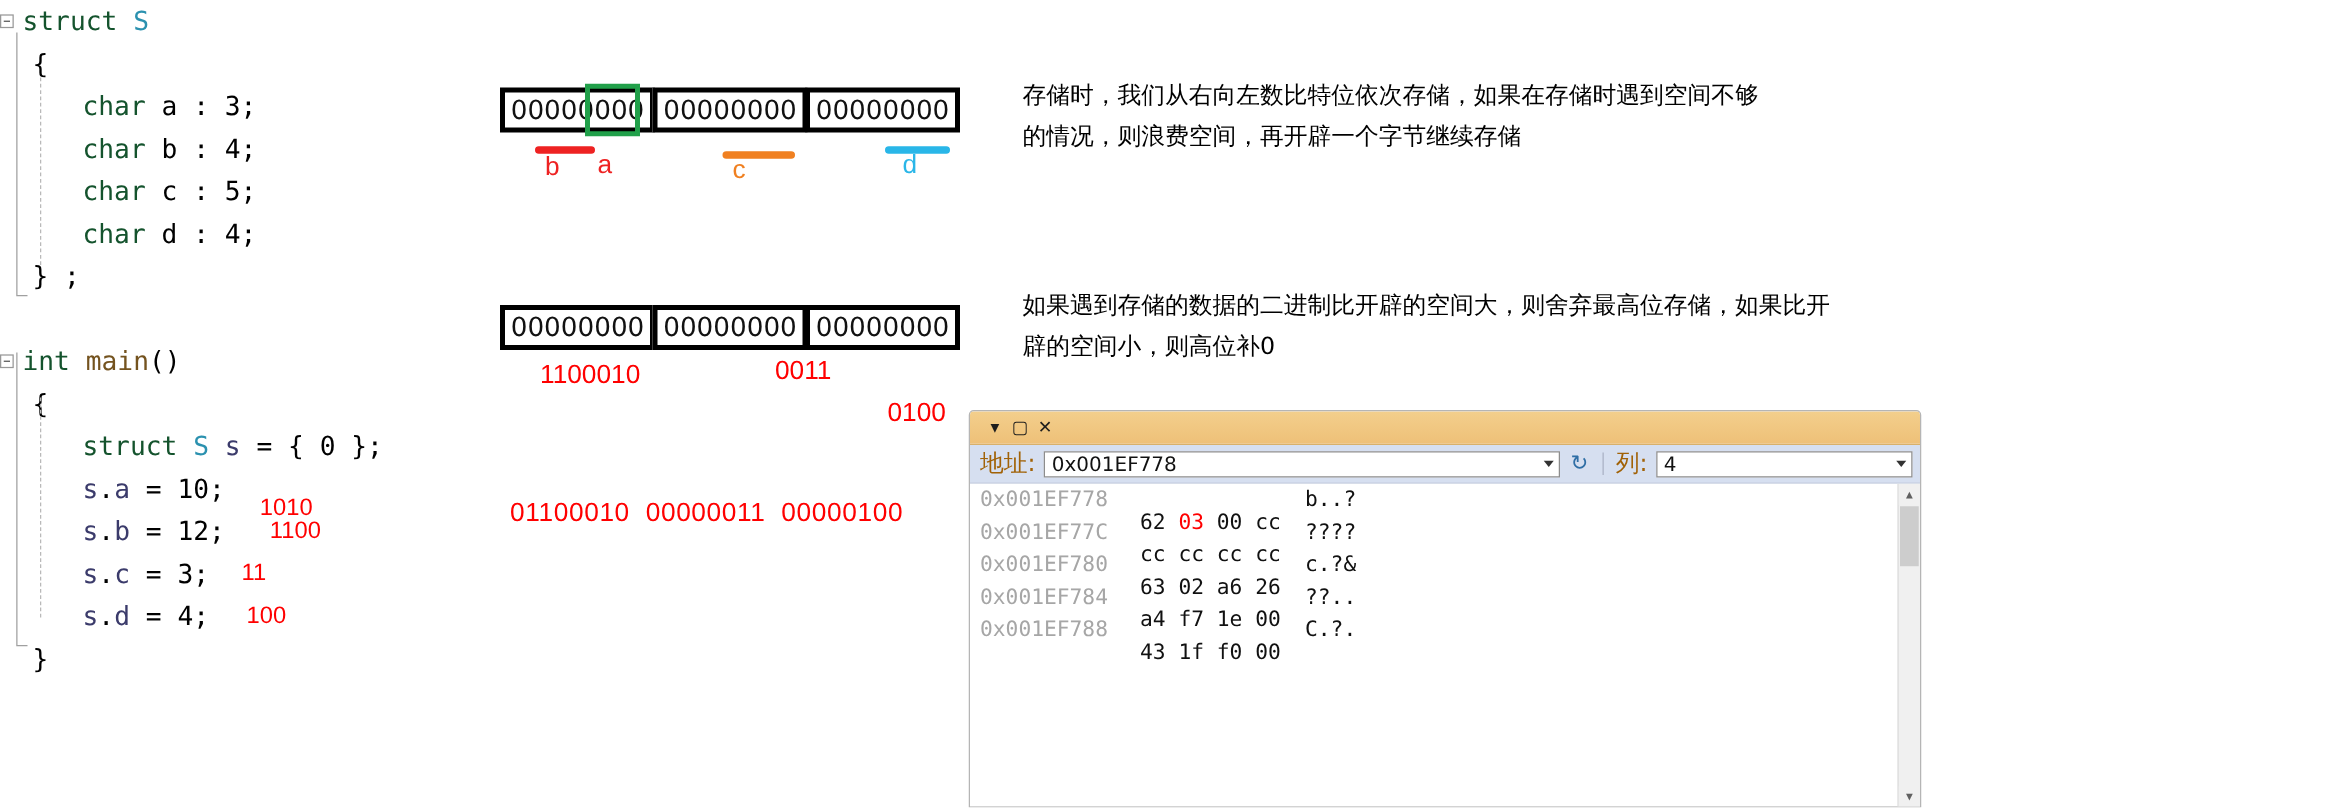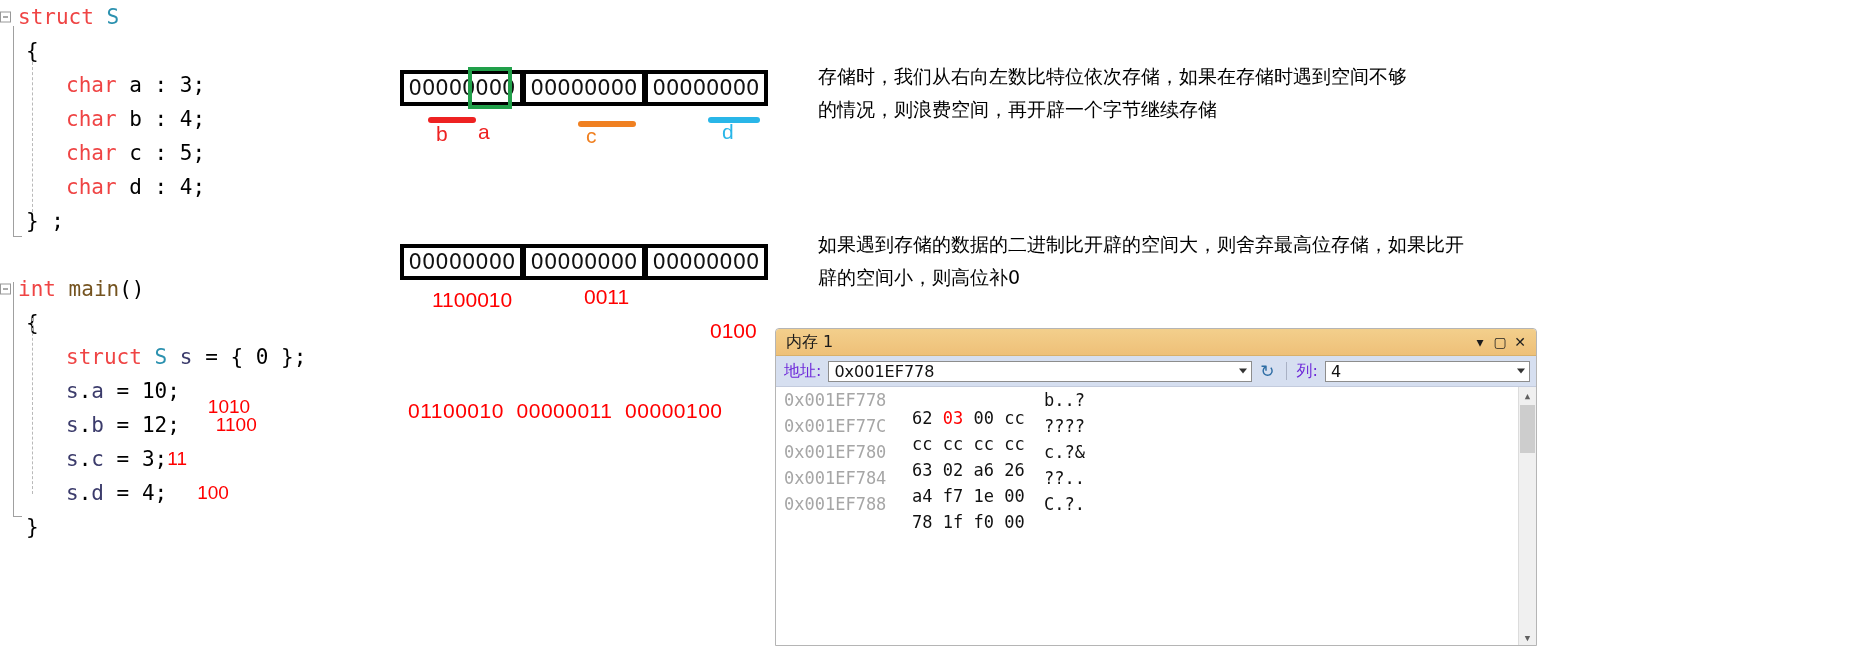--- a/index.html
+++ b/index.html
@@ -21,21 +21,21 @@
     line-height:34px;
   }
   .code-line{
     position:relative;
     height:34px;
     white-space:pre;
     display:flex;
     align-items:center;
     padding-left:4px;
   }
-  .kw{color:#ef4444;}
+  .kw{color:#14532d;}
   .type-name{color:#2b91af;}
   .ident{color:#3b3b6b;}
   .plain{color:#000000;}
   .fn{color:#74531f;}
   .num{color:#000000;}
   .ann{color:#ff0000;font-family:"Liberation Sans","DejaVu Sans",sans-serif;font-size:19px;}
 
   
   .collapse{
     position:absolute;left:0px;top:50%;transform:translateY(-50%);
@@ -137,21 +137,21 @@
     font-size:14px;color:#1d1d1d;cursor:default;
   }
   #mem-toolbar{
     height:30px;
     background:#d6dff0;
     display:flex;align-items:center;
     padding:0 6px;
     gap:5px;
     border-bottom:1px solid #c3cbdd;
   }
-  .tb-label{font-size:16px;color:#6d28d9;padding:0 2px;}
+  .tb-label{font-size:19px;color:#a16207;padding:0 2px;}
   .combo{
     position:relative;
     height:21px;background:#ffffff;border:1px solid #8d8d8d;
     display:flex;align-items:center;
     font-size:16px;color:#111;
     padding:0 18px 0 5px;
     box-sizing:border-box;
   }
   #mem-address-combo{flex:1;min-width:0;}
   #mem-col-combo{width:205px;}
@@ -206,21 +206,21 @@
       <div class="code-line"><span style="display: inline-block; width: 62px;"></span><span class="kw">char</span><span class="plain"> b : </span><span class="num">4</span><span class="plain">;</span></div>
       <div class="code-line"><span style="display: inline-block; width: 62px;"></span><span class="kw">char</span><span class="plain"> c : </span><span class="num">5</span><span class="plain">;</span></div>
       <div class="code-line"><span style="display: inline-block; width: 62px;"></span><span class="kw">char</span><span class="plain"> d : </span><span class="num">4</span><span class="plain">;</span></div>
       <div class="code-line"><span style="display: inline-block; width: 22px;"></span><span class="plain">} ;</span></div>
       <div class="code-line"><span style="display: inline-block; width: 14px;"></span></div>
       <div class="code-line"><span class="collapse"></span><span style="display: inline-block; width: 14px;"></span><span class="kw">int</span><span class="plain"> </span><span class="fn">main</span><span class="plain">()</span></div>
       <div class="code-line"><span style="display: inline-block; width: 22px;"></span><span class="plain">{</span></div>
       <div class="code-line"><span style="display: inline-block; width: 62px;"></span><span class="kw">struct </span><span class="type-name">S</span><span class="plain"> </span><span class="ident">s</span><span class="plain"> = { </span><span class="num">0</span><span class="plain"> };</span></div>
       <div class="code-line"><span style="display: inline-block; width: 62px;"></span><span class="ident">s</span><span class="plain">.</span><span class="ident">a</span><span class="plain"> = </span><span class="num">10</span><span class="plain">;</span><span class="ann" style="margin-left: 28px; margin-top: 32px;">1010</span></div>
       <div class="code-line"><span style="display: inline-block; width: 62px;"></span><span class="ident">s</span><span class="plain">.</span><span class="ident">b</span><span class="plain"> = </span><span class="num">12</span><span class="plain">;</span><span class="ann" style="margin-left: 36px;">1100</span></div>
-      <div class="code-line"><span style="display: inline-block; width: 62px;"></span><span class="ident">s</span><span class="plain">.</span><span class="ident">c</span><span class="plain"> = </span><span class="num">3</span><span class="plain">;</span><span class="ann" style="">11</span></div>
+      <div class="code-line"><span style="display: inline-block; width: 62px;"></span><span class="ident">s</span><span class="plain">.</span><span class="ident">c</span><span class="plain"> = </span><span class="num">3</span><span class="plain">;</span><span class="ann" style="margin-left: 26px;">11</span></div>
       <div class="code-line"><span style="display: inline-block; width: 62px;"></span><span class="ident">s</span><span class="plain">.</span><span class="ident">d</span><span class="plain"> = </span><span class="num">4</span><span class="plain">;</span><span class="ann" style="margin-left: 30px;">100</span></div>
       <div class="code-line"><span style="display: inline-block; width: 22px;"></span><span class="plain">}</span></div>
     </div>
 <div class="guide-solid" style="top: 26px; height: 210px;"></div>
     <div class="guide-foot" style="top: 236px; height: 1px;"></div>
     <div class="guide-dash" style="top: 62px; height: 150px;"></div>
     <div class="guide-solid" style="top: 282px; height: 234px;"></div>
     <div class="guide-foot" style="top: 516px; height: 1px;"></div>
     <div class="guide-dash" style="top: 318px; height: 176px;"></div>
   </div>
@@ -243,35 +243,34 @@
   <div class="field-label" style="left:722px;top:120px;color:#29b6e8;">d</div>
 </div>
 
 <div id="diagram-bottom">
   <div class="byte-row" style="left:400px;top:244px;">
     <div class="byte-box">00000000</div>
     <div class="byte-box">00000000</div>
     <div class="byte-box">00000000</div>
   </div>
   <div class="red-note" style="left:432px;top:288px;">1100010</div>
-  <div class="red-note" style="left:584px;top:285px;">0011</div>
+  <div class="red-note" style="left:620px;top:285px;">0011</div>
   <div class="red-note" style="left:710px;top:283px;margin-top:36px;">0100</div>
 
   <div class="red-note" style="left:408px;top:355px;letter-spacing:0.5px;margin-top:44px;">01100010  00000011  00000100</div>
 </div>
 
 <div class="cn-block" style="left:818px;top:60px;width:620px;">存储时，我们从右向左数比特位依次存储，如果在存储时遇到空间不够
 的情况，则浪费空间，再开辟一个字节继续存储</div>
 <div class="cn-block" style="left:818px;top:228px;width:680px;">如果遇到存储的数据的二进制比开辟的空间大，则舍弃最高位存储，如果比开
 辟的空间小，则高位补0</div>
 
 <div id="memory-window">
 
   <div id="mem-titlebar">
-    <span id="mem-title-text">内存 1</span>
     <span class="title-btn">▾</span>
     <span class="title-btn">▢</span>
     <span class="title-btn">✕</span>
   </div>
 
   <div id="mem-toolbar">
     <span class="tb-label">地址:</span>
     <span class="combo" id="mem-address-combo">
       <span>0x001EF778</span>
       <span class="caret"></span>
@@ -284,21 +283,21 @@
       <span class="caret"></span>
     </span>
   </div>
 
   <div id="mem-body">
     <div id="mem-rows">
         <div class="mem-row"><span class="mem-addr">0x001EF778</span><span class="mem-bytes"><span>62 </span><span class="hot">03 </span><span>00 </span><span>cc</span></span><span class="mem-ascii">b..?</span></div>
         <div class="mem-row"><span class="mem-addr">0x001EF77C</span><span class="mem-bytes"><span>cc </span><span>cc </span><span>cc </span><span>cc</span></span><span class="mem-ascii">????</span></div>
         <div class="mem-row"><span class="mem-addr">0x001EF780</span><span class="mem-bytes"><span>63 </span><span>02 </span><span>a6 </span><span>26</span></span><span class="mem-ascii">c.?&amp;</span></div>
         <div class="mem-row"><span class="mem-addr">0x001EF784</span><span class="mem-bytes"><span>a4 </span><span>f7 </span><span>1e </span><span>00</span></span><span class="mem-ascii">??..</span></div>
-        <div class="mem-row"><span class="mem-addr">0x001EF788</span><span class="mem-bytes"><span>78 </span><span>1f </span><span>f0 </span><span>00</span></span><span class="mem-ascii">C.?.</span></div>
+        <div class="mem-row"><span class="mem-addr">0x001EF788</span><span class="mem-bytes"><span>43 </span><span>1f </span><span>f0 </span><span>00</span></span><span class="mem-ascii">C.?.</span></div>
       </div>
     <div id="mem-scrollbar">
       <div class="sb-arrow">▲</div>
       <div id="sb-thumb"></div>
       <div class="sb-arrow sb-bottom">▼</div>
     </div>
   </div>
 
 </div>
 

